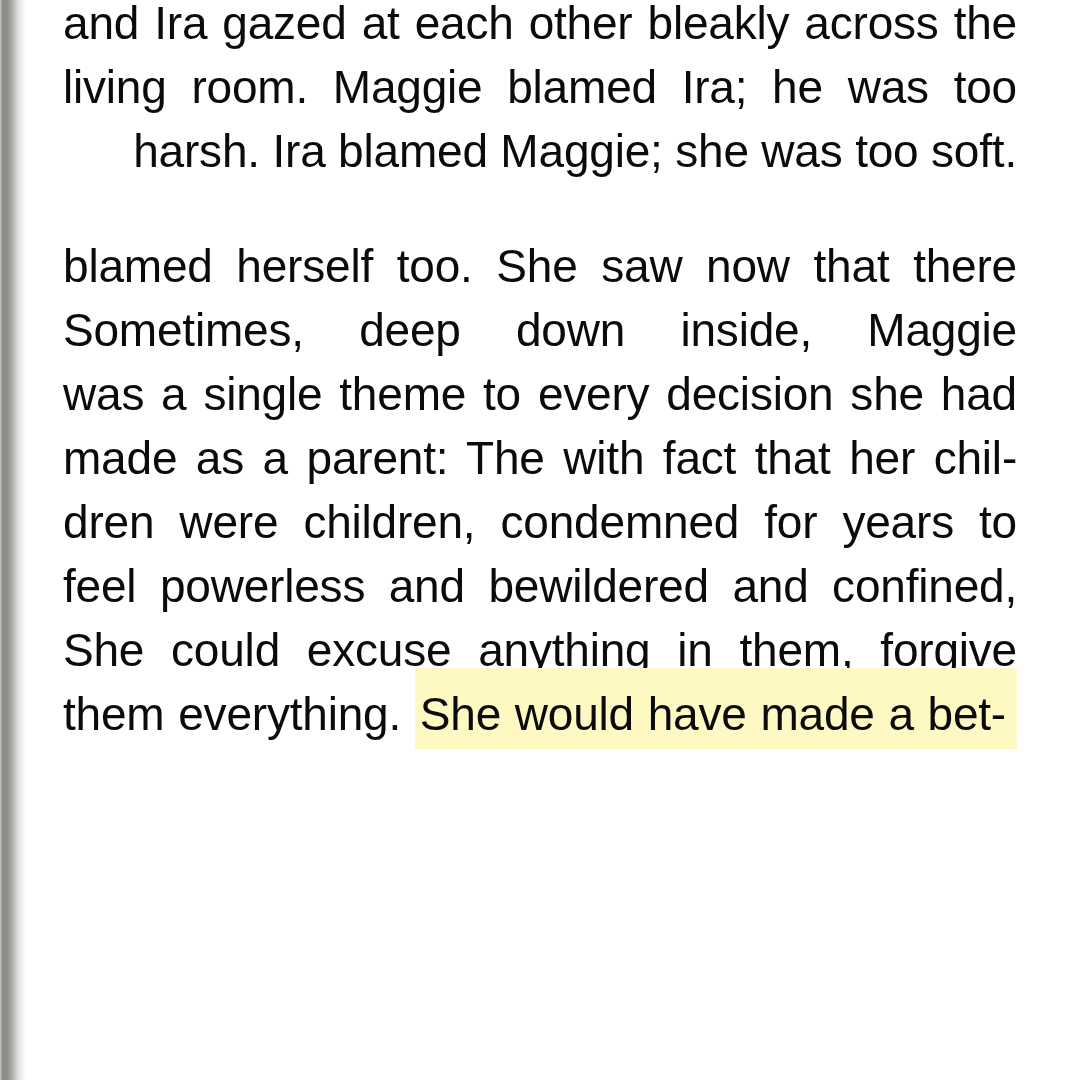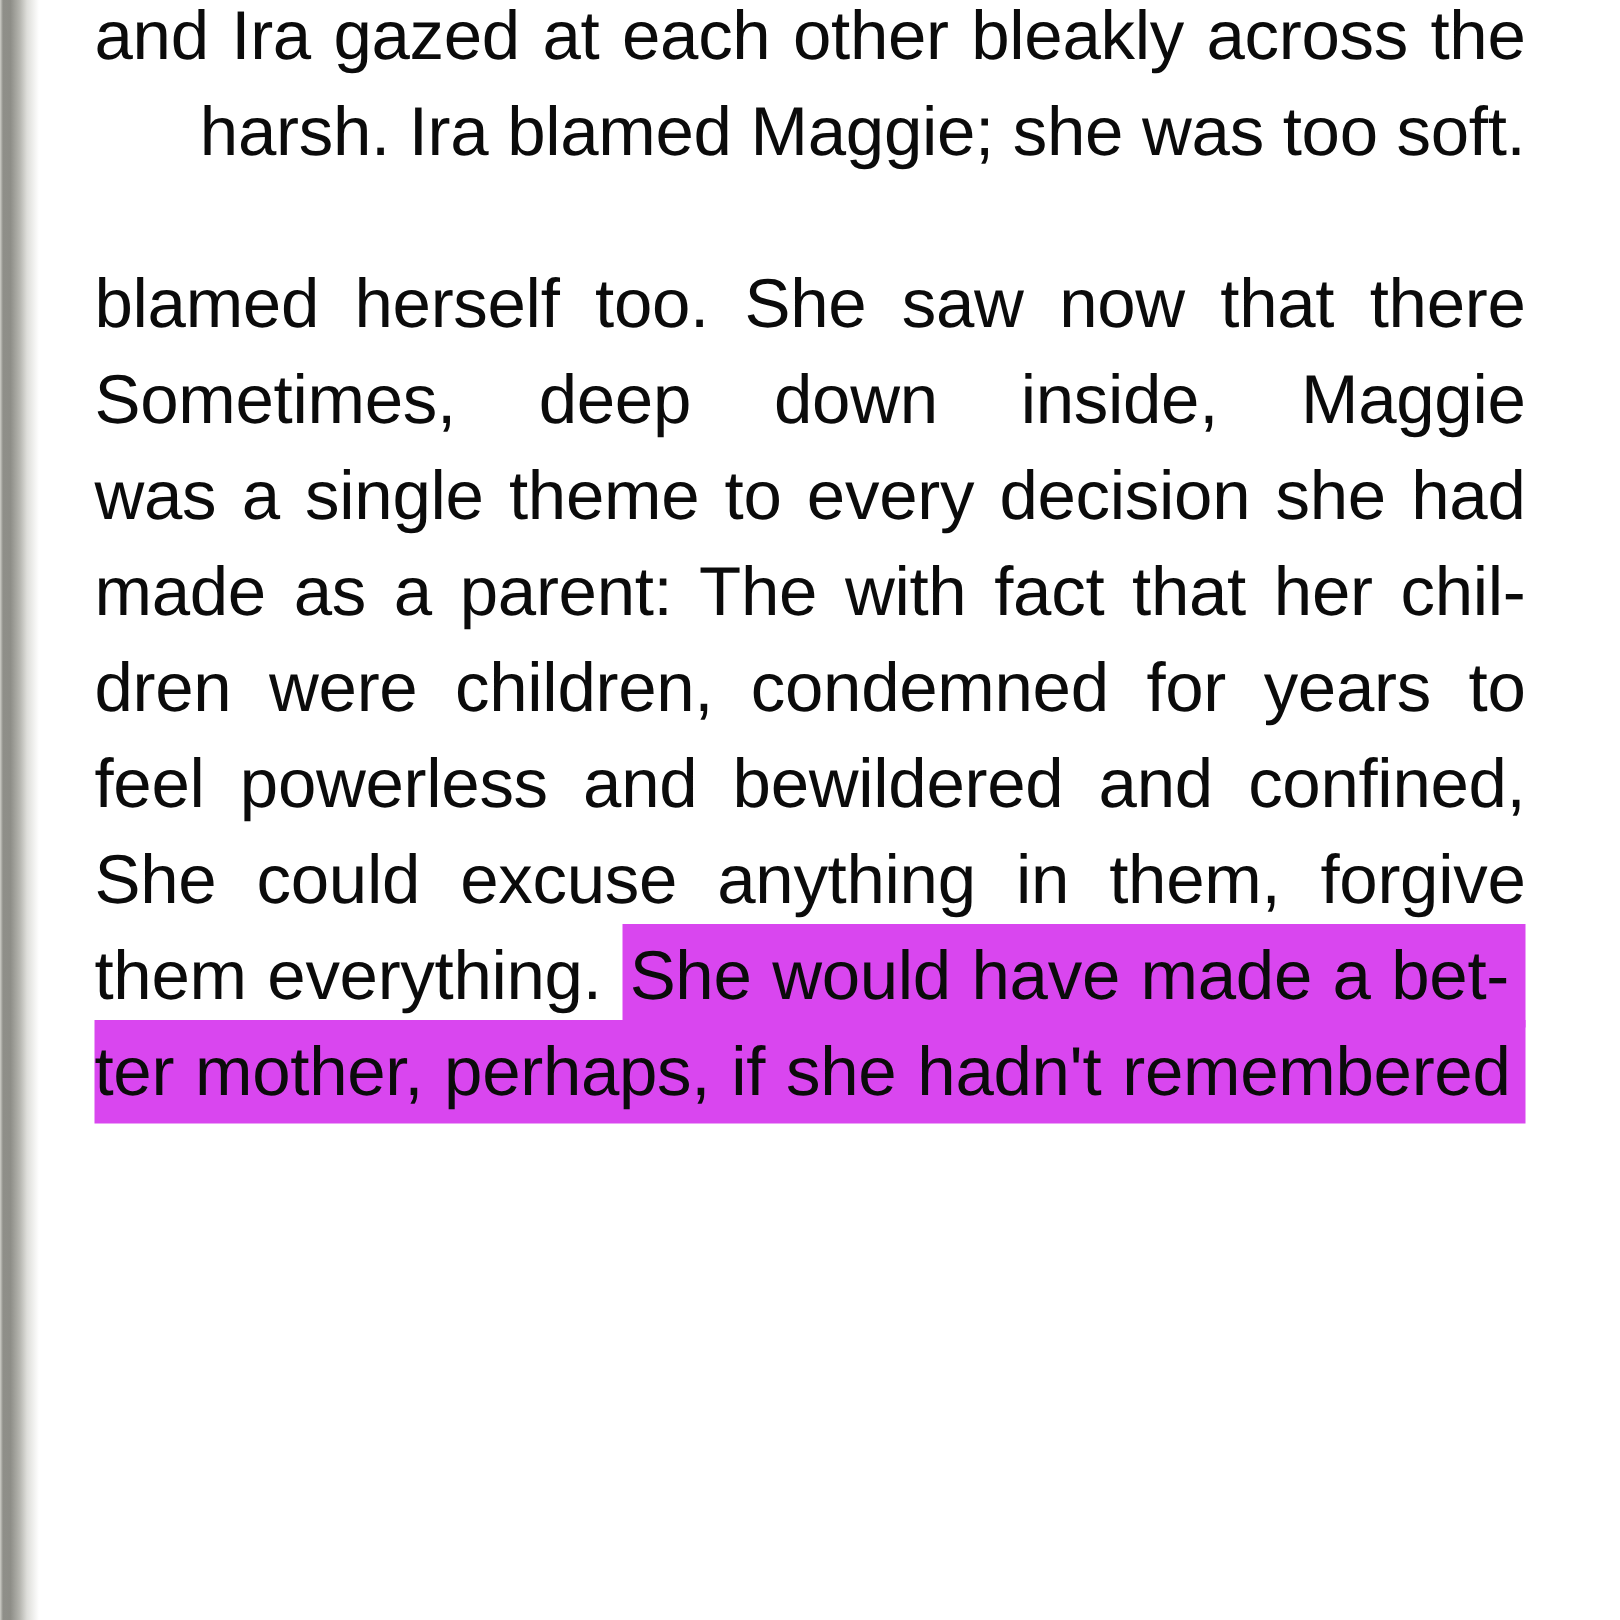--- a/index.html
+++ b/index.html
@@ -46,22 +46,22 @@
   .line {
     text-align: justify;
     text-align-last: justify;
     white-space: normal;
   }
   .line.flush {
     text-align: right;
     text-align-last: auto;
   }
   .hl {
-    background: #d946ef;
-    padding-top: 8px;
+    background: #fef9c3;
+    padding-top: 20px;
     padding-bottom: 9px;
   }
   .hl.hl-start {
     padding-left: 5px;
     padding-right: 11px;
   }
   .hl.hl-cont {
     padding-right: 10px;
   }
 </style>
@@ -69,29 +69,29 @@
 <body>
 
 <div class="screen">
 
   <div class="spine"></div>
 
   <div class="page-text">
 
     <div class="para">
       <div class="line"><span>and Ira gazed at each other bleakly across the</span></div>
+      <div class="line"><span>living room. Maggie blamed Ira; he was too</span></div>
       <div class="line flush"><span>harsh. Ira blamed Maggie; she was too soft.</span></div>
     </div>
 
     <div class="para">
       <div class="line"><span>blamed herself too. She saw now that there</span></div>
       <div class="line"><span>Sometimes, deep down inside, Maggie</span></div>
       <div class="line"><span>was a single theme to every decision she had</span></div>
       <div class="line"><span>made as a parent: The with fact that her chil-</span></div>
       <div class="line"><span>dren were children, condemned for years to</span></div>
       <div class="line"><span>feel powerless and bewildered and confined,</span></div>
       <div class="line"><span>She could excuse anything in them, forgive</span></div>
       <div class="line"><span>them everything. </span><span class="hl hl-start">She would have made a bet-</span></div>
-      <div class="line"><span class="hl hl-cont">ter mother, perhaps, if she hadn't remembered</span></div>
     </div>
 
   </div>
 </div>
 
 </body></html>

